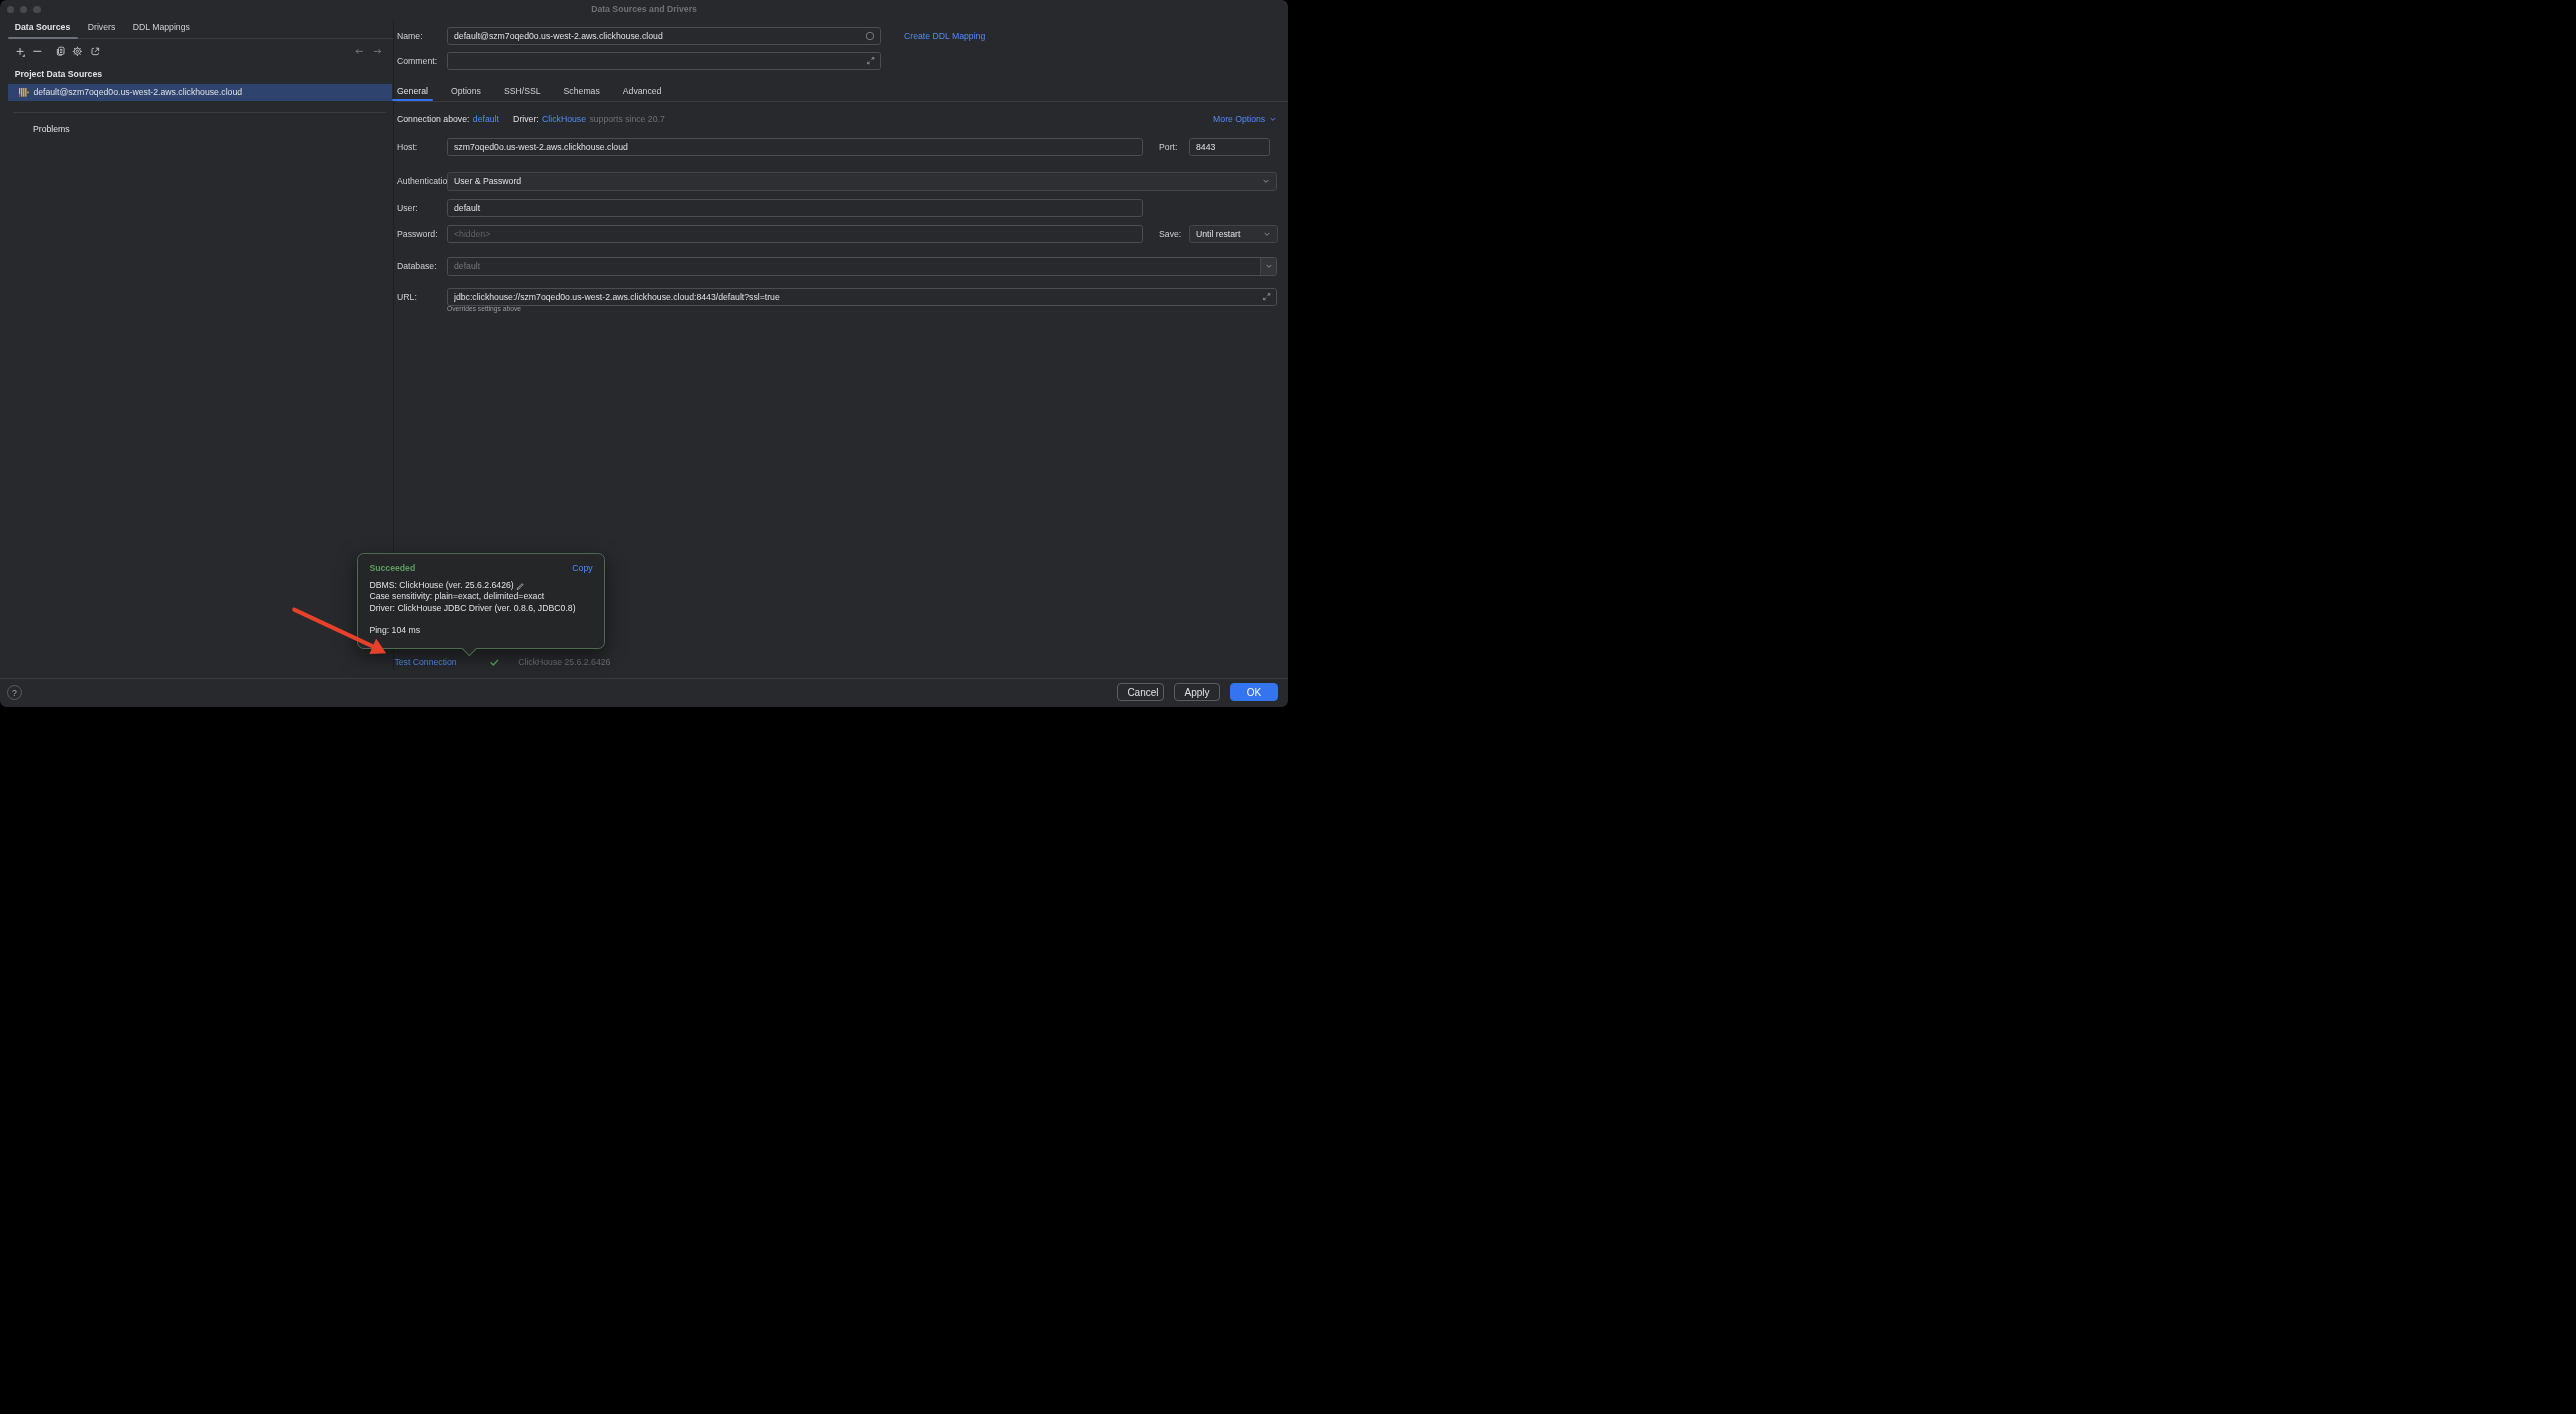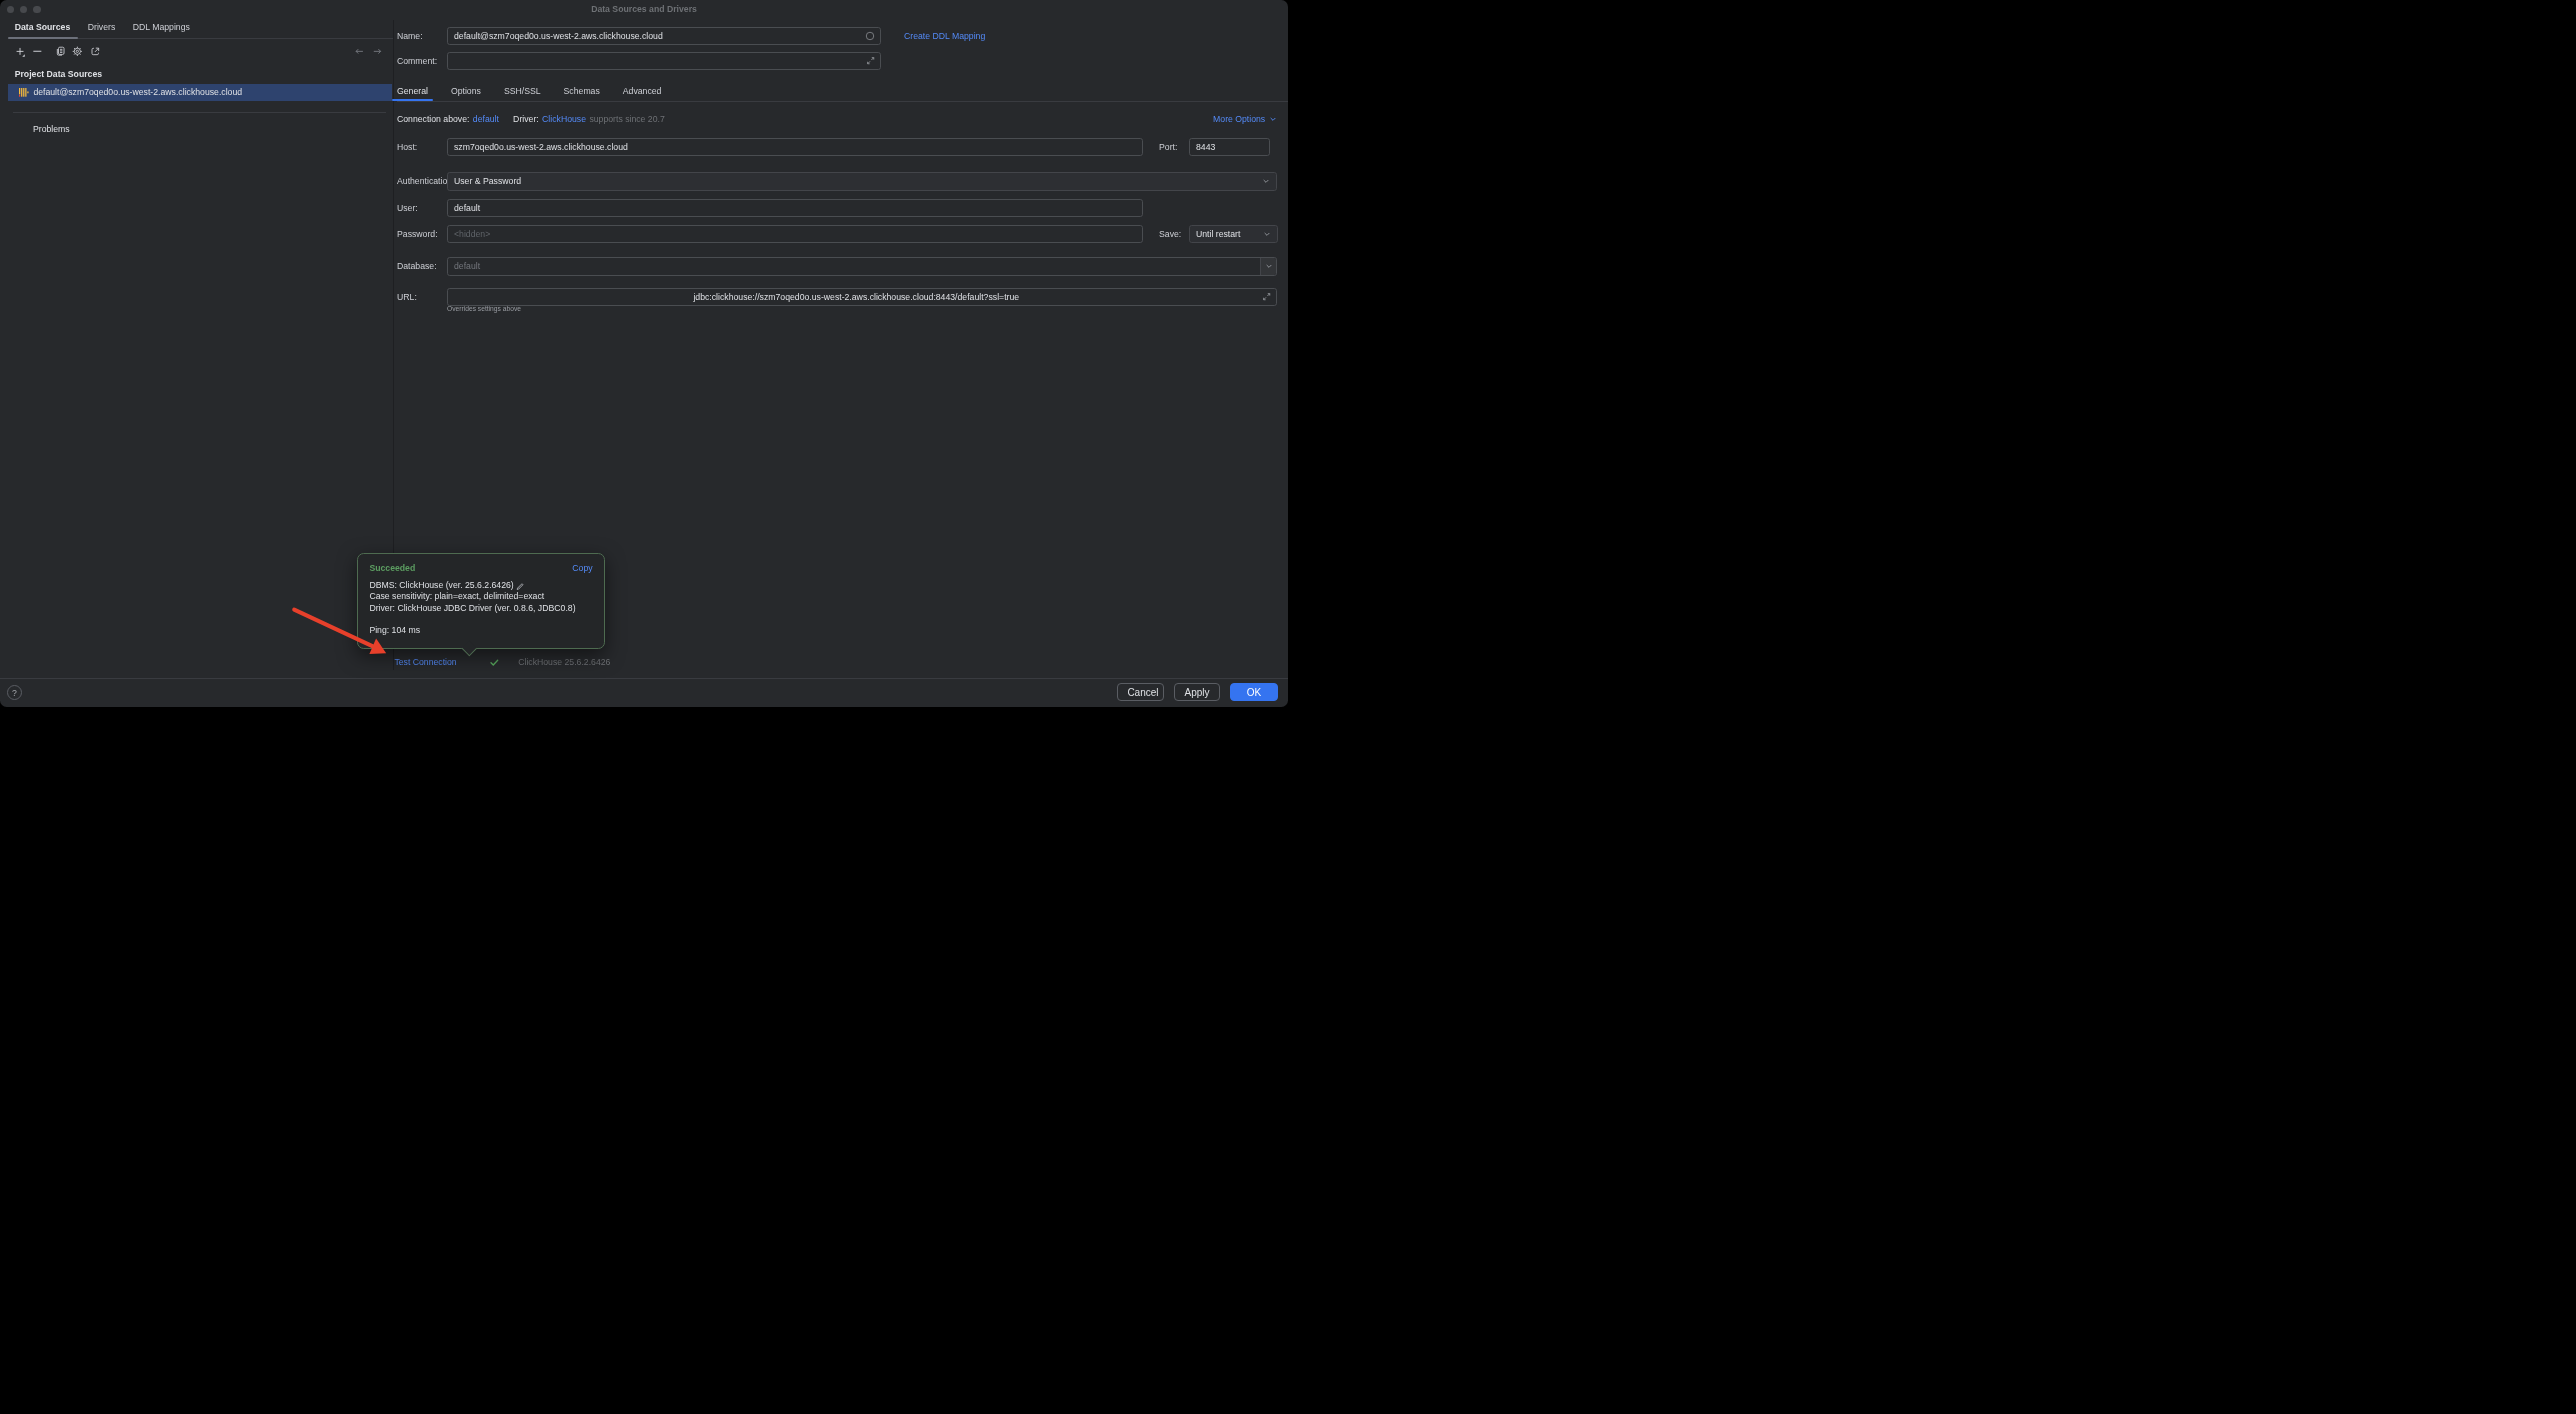--- a/index.html
+++ b/index.html
@@ -228,21 +228,21 @@
     <div class="combo" style="left:60px;top:237px;width:830px">
       <span>default</span>
       <span class="btn">
         <svg class="ic" width="8" height="8" viewBox="0 0 12 12" fill="none" stroke="#9da0a6" stroke-width="1.3">
             <path d="M2.5 4.5L6 8l3.5-3.5"></path>
           </svg>
       </span>
     </div>
 
     <div class="flabel" style="left:10px;top:268px">URL:</div>
-    <input class="field" style="left: 60px; top: 268px; width: 830px; padding-right: 17.5px; text-align: center;" value="jdbc:clickhouse://szm7oqed0o.us-west-2.aws.clickhouse.cloud:8443/default?ssl=true">
+    <input class="field" style="left: 60px; top: 268px; width: 830px; padding-right: 17.5px;" value="jdbc:clickhouse://szm7oqed0o.us-west-2.aws.clickhouse.cloud:8443/default?ssl=true">
     <span class="field-adorn" style="left:875px;top:272px">
       <svg class="ic" width="9.4" height="9.4" viewBox="0 0 14 14" fill="none" stroke="#9da0a6" stroke-width="1.2">
         <path d="M8.6 2.4h3v3M11.4 2.6L8 6M5.4 11.6h-3v-3M2.6 11.4L6 8"></path>
         </svg>
     </span>
     <div class="urlnote">Overrides settings above</div>
 
     <div class="testrow">
       <span class="link">Test Connection</span>
       <span style="margin-left:14.8px;display:flex;align-items:center">

